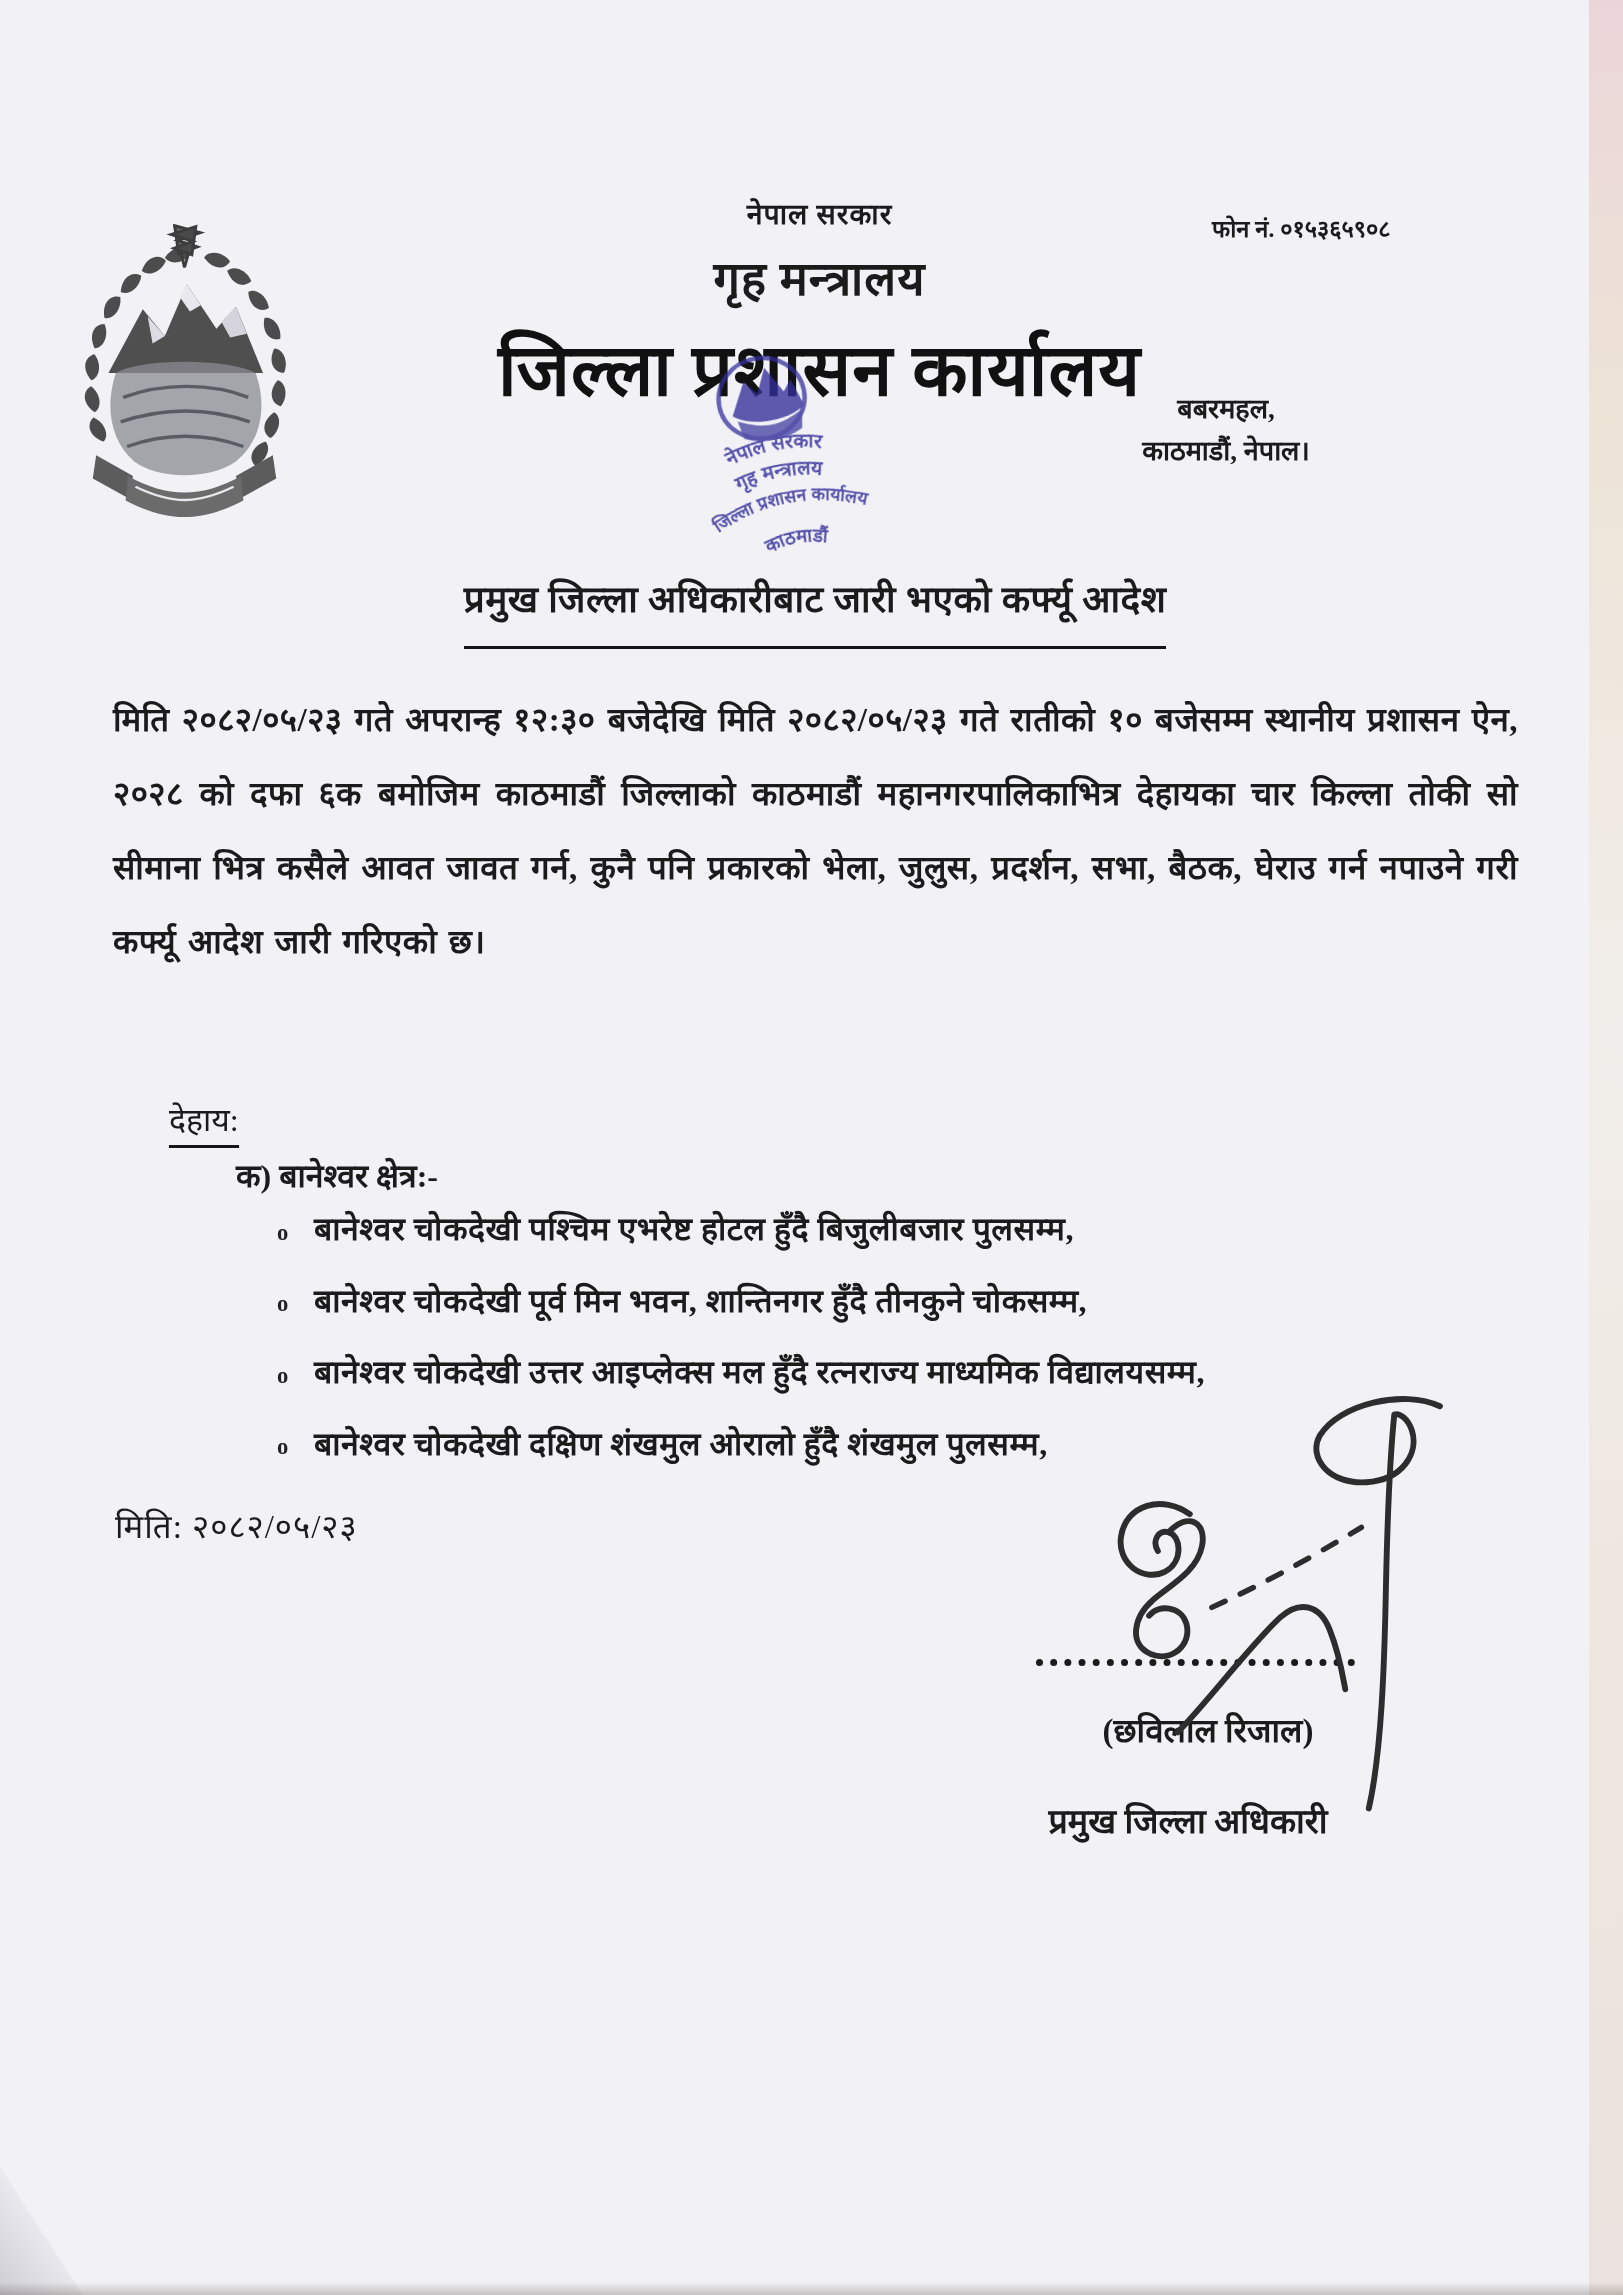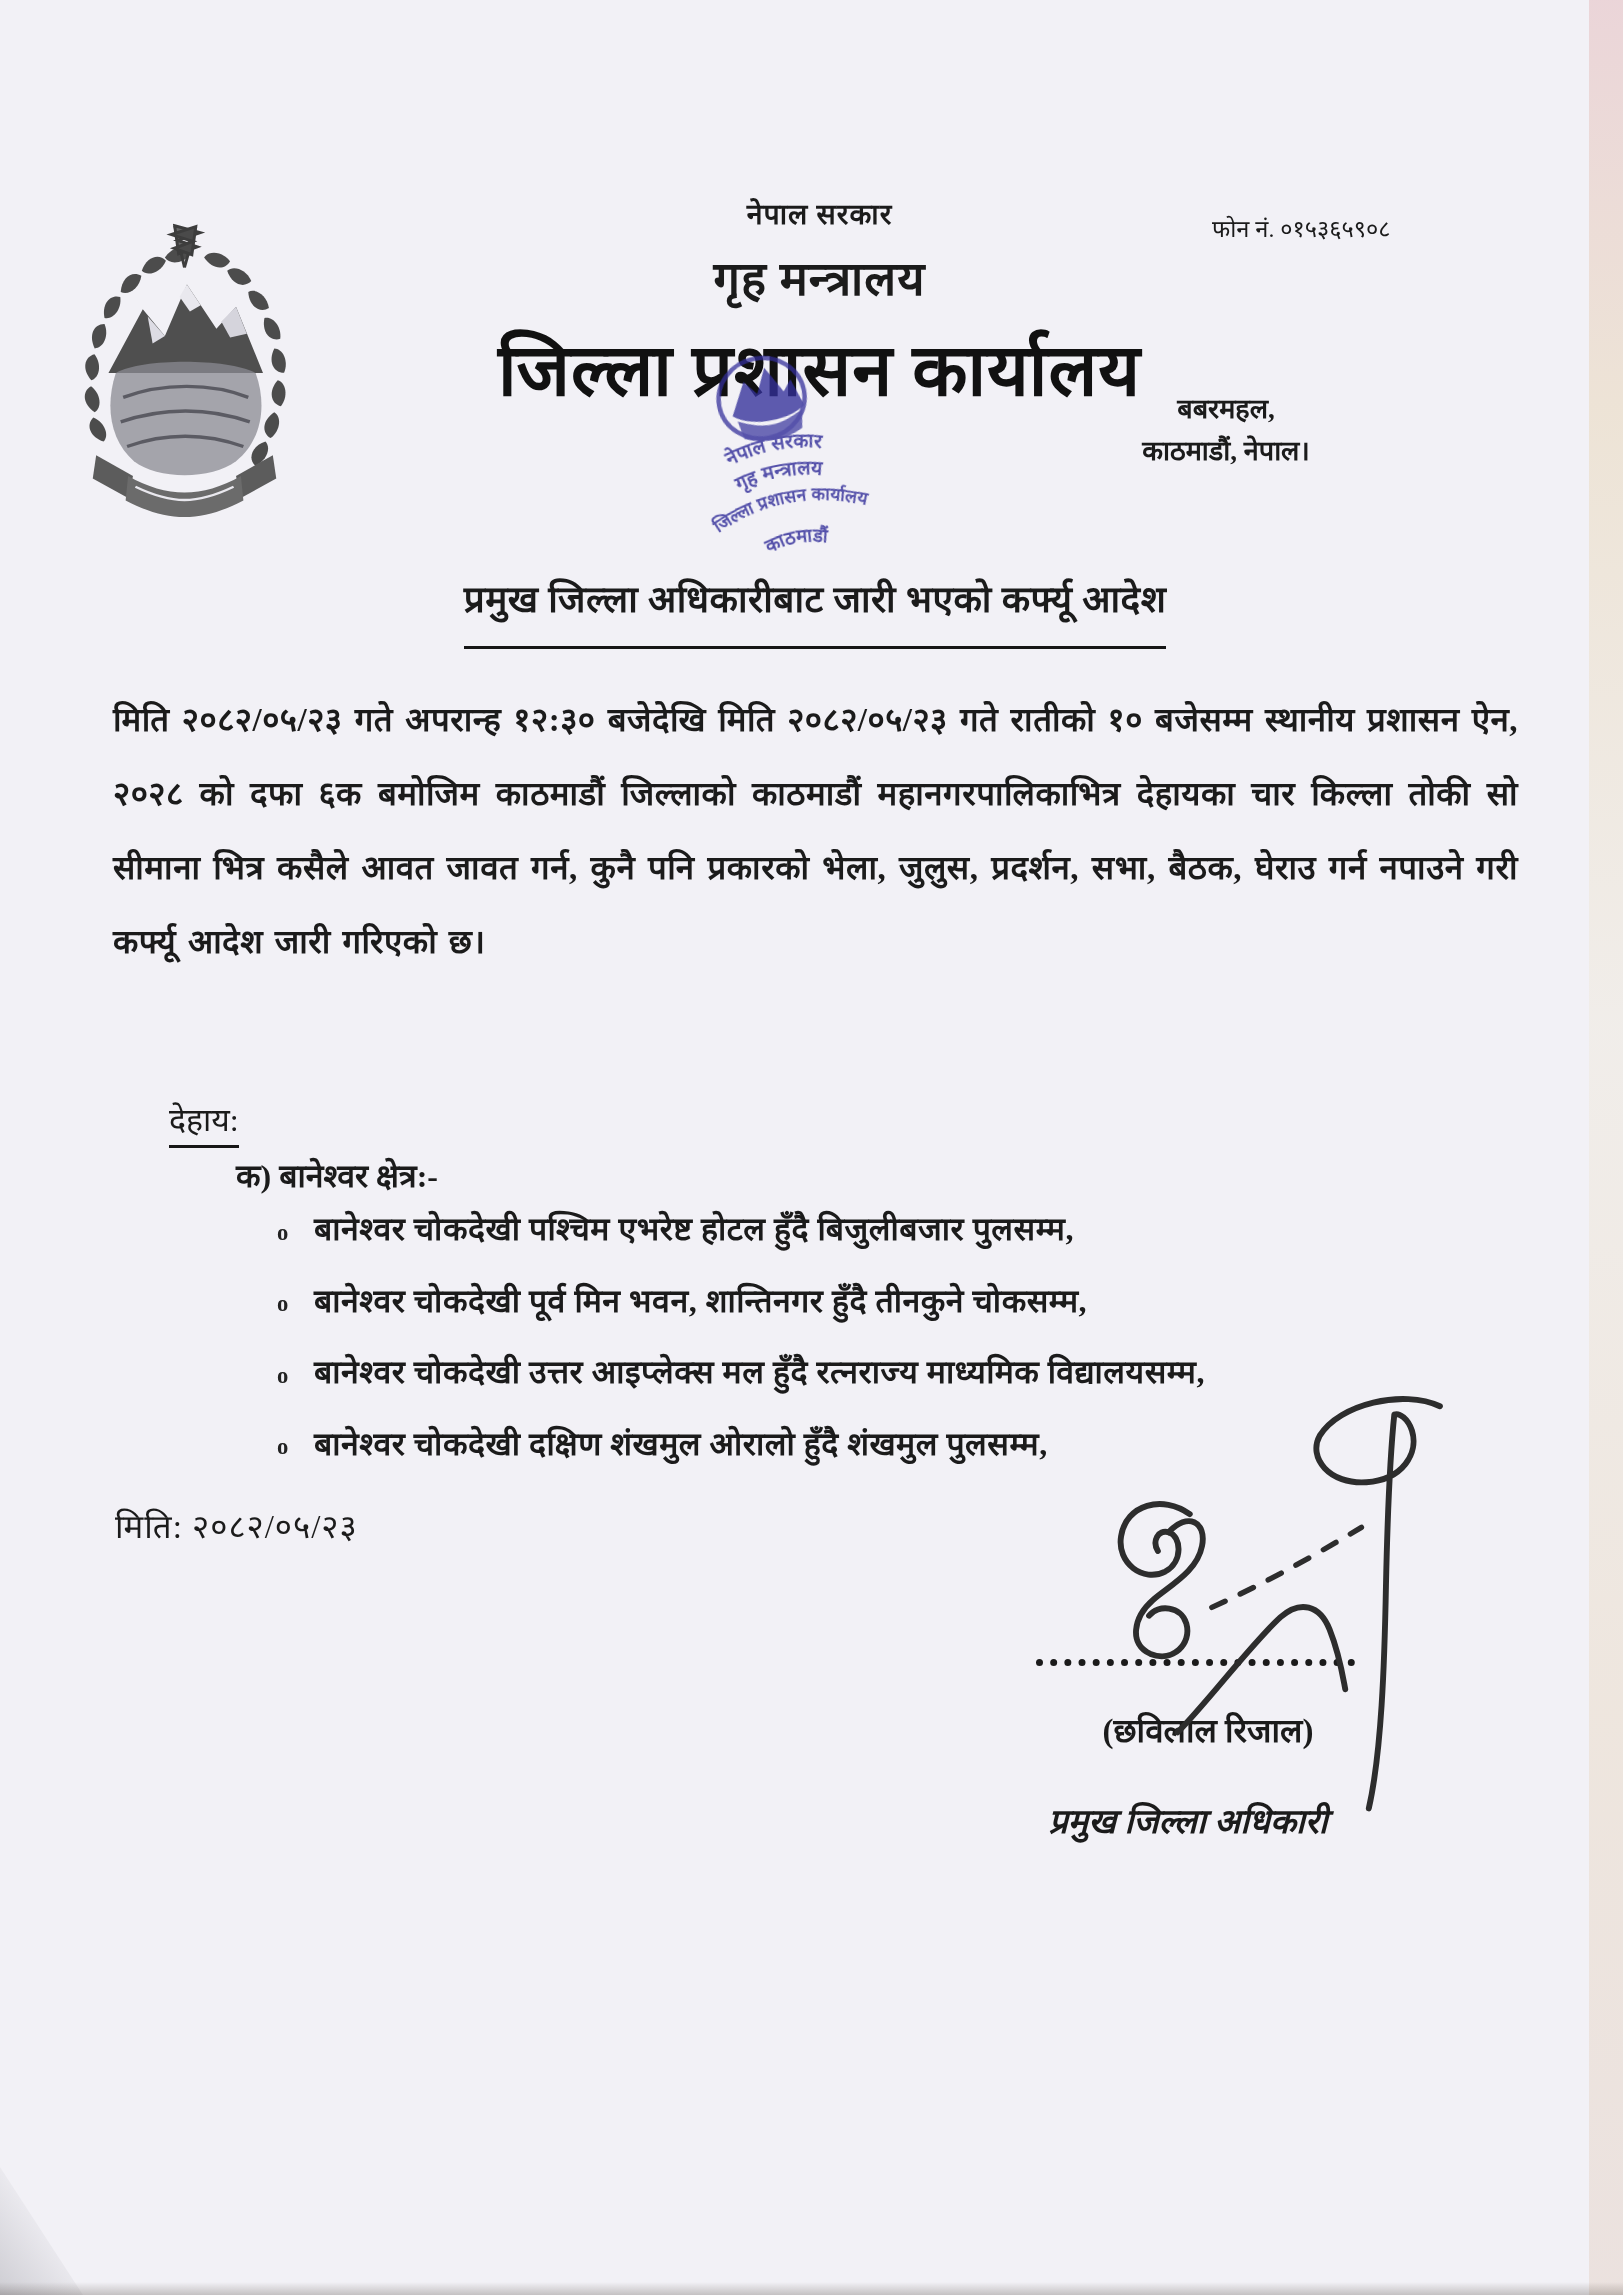--- a/index.html
+++ b/index.html
@@ -32,21 +32,21 @@
     background:linear-gradient(55deg,rgba(40,40,50,.18),rgba(40,40,50,0) 65%);
     clip-path:polygon(0 0,0 100%,100% 100%);
     pointer-events:none;
   }
   
   .emblem{position:absolute;left:74px;top:211px;width:221px;height:314px;}
   .hdr-center{position:absolute;left:373px;top:194px;width:893px;text-align:center;}
   .hdr-govt{font-size:28.5px;font-weight:bold;letter-spacing:1px;}
   .hdr-ministry{font-size:47px;font-weight:bold;margin-top:12.8px;letter-spacing:1px;}
   .hdr-office{font-size:72px;font-weight:bold;margin-top:8.8px;letter-spacing:1px;color:#111;}
-  .phone{position:absolute;left:1212px;top:212px;width:383px;font-size:23.6px;font-weight:normal;}
+  .phone{position:absolute;left:1212px;top:212px;width:383px;font-size:23.6px;font-weight:bold;}
   .address{position:absolute;left:1054px;top:389px;width:344px;text-align:center;
            font-size:27px;font-weight:bold;line-height:1.55;}
   .stamp{position:absolute;left:658px;top:339px;width:245px;height:236px;
          transform:rotate(-11deg);opacity:.82;filter:blur(0.6px);}
   
   .title-row{position:absolute;left:113px;top:572px;width:1404px;text-align:center;}
   .title-row span{display:inline-block;font-size:37px;font-weight:bold;
                   border-bottom:3.9px solid #161616;padding-bottom:23px;letter-spacing:0.5px;}
   
   .para{
@@ -62,21 +62,21 @@
   .bullet-row{display:flex;align-items:flex-start;margin-bottom:19.6px;}
   .bullet-marker{flex:0 0 37px;font-size:22.6px;font-weight:bold;padding-top:16.7px;color:#222;}
   .bullet-text{font-size:32px;font-weight:bold;line-height:52px;letter-spacing:0.5px;}
   
   .issue-date{position:absolute;left:115px;top:1503px;font-size:33px;font-weight:normal;letter-spacing:1px;}
   .sig-dots{position:absolute;left:1036px;top:1630px;width:319px;height:28.5px;
             border-bottom:7.4px dotted #1b1b1b;}
   .sig-name{position:absolute;left:982px;top:1707px;width:452px;text-align:center;
             font-size:33px;font-weight:bold;}
   .sig-title{position:absolute;left:962px;top:1797px;width:452px;text-align:center;
-             font-size:34px;font-weight:bold;font-style:italic;}
+             font-size:34px;font-weight:bold;}
   .signature{position:absolute;left:996px;top:1389px;width:466px;height:471px;pointer-events:none;}
 </style>
 </head>
 <body>
 
 <div class="page">
 
   <svg class="emblem" viewBox="0 0 450 640" xmlns="http://www.w3.org/2000/svg">
     <defs>
       <path id="leaf" d="M0,0 C14,-26 40,-30 52,-12 C38,10 10,14 0,0 Z" fill="#4c4c4c"></path>

